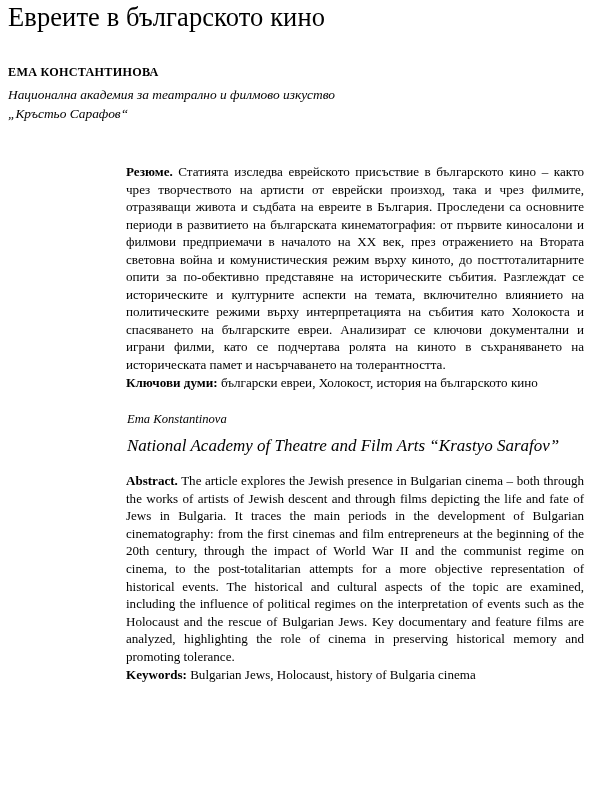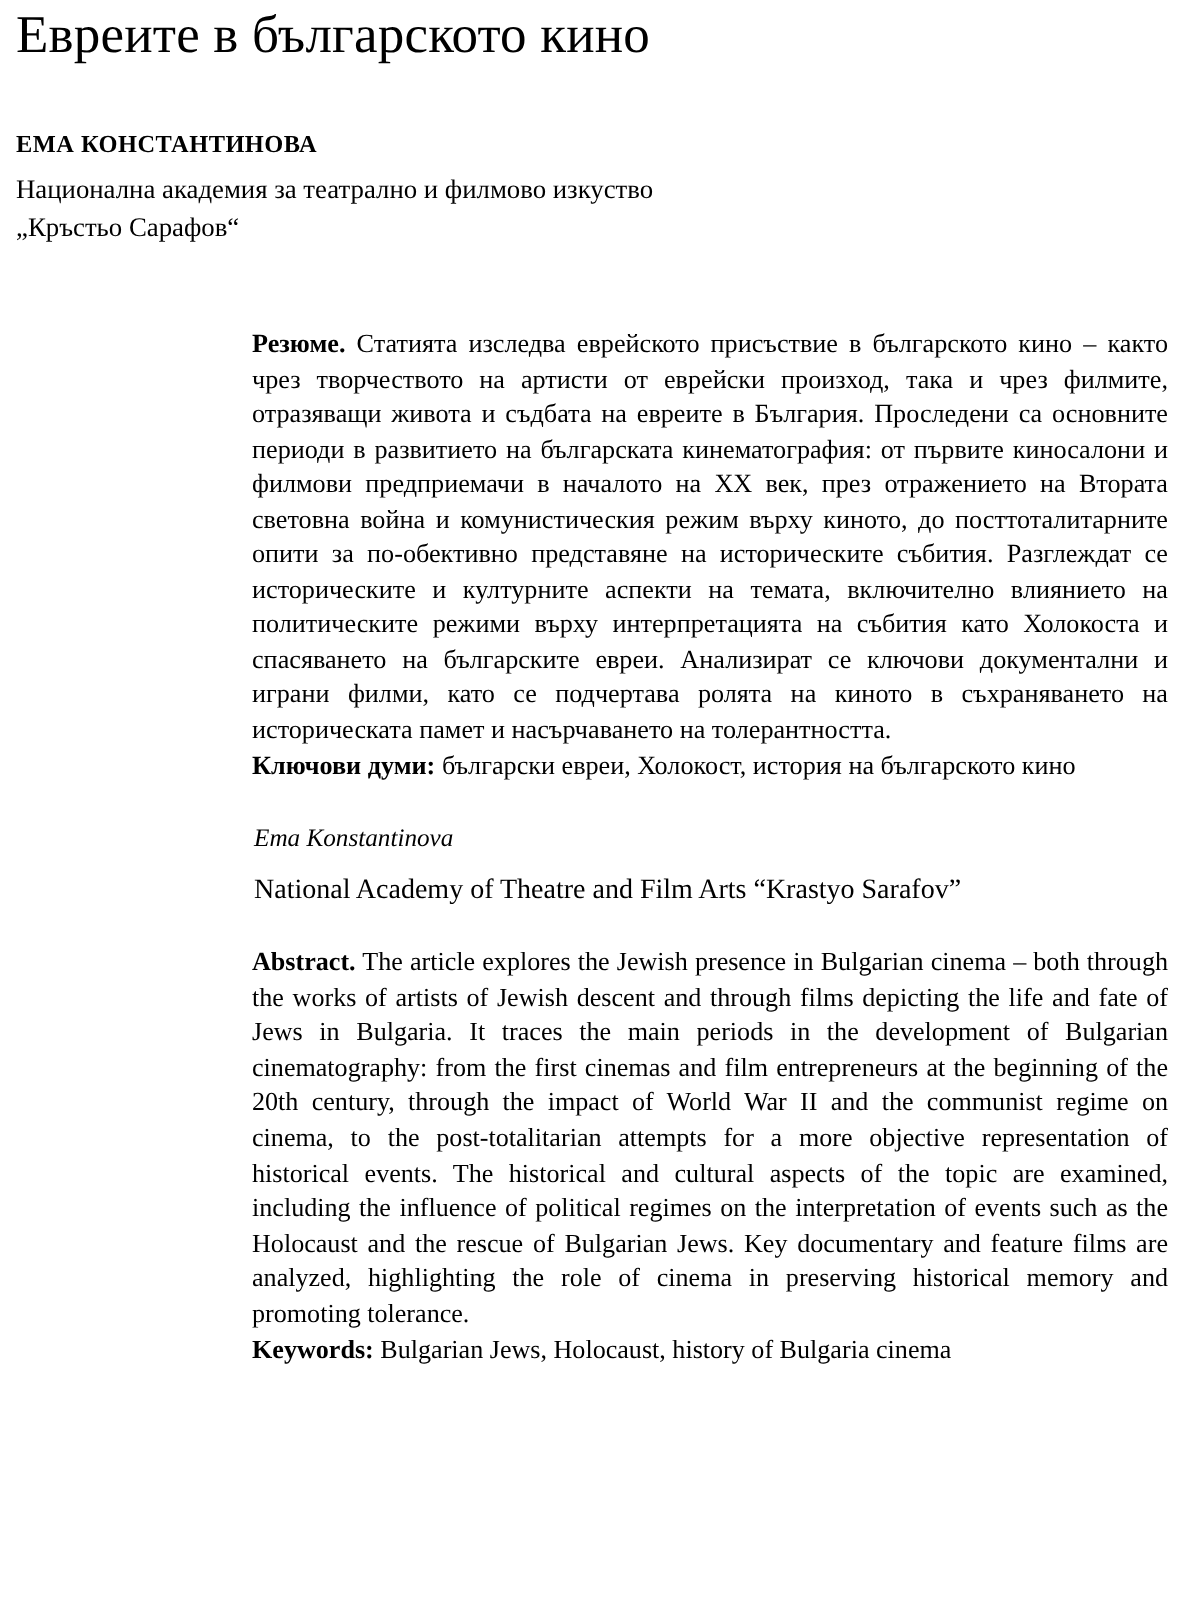--- a/index.html
+++ b/index.html
@@ -52,20 +52,21 @@
   .author-name {
     font-size: 12.2px;
     font-weight: 700;
     line-height: 16px;
     letter-spacing: 0.25px;
     margin: 0 0 5px 0;
   }
 
   .affiliation {
     font-size: 13.4px;
+    font-style: italic;
     font-weight: 400;
     line-height: 19px;
     margin: 0;
   }
   .affiliation .aff-line { display: block; }
 
   
   .abstract-column {
     position: absolute;
     left: 126px;
@@ -105,21 +106,22 @@
   }
 
   .en-author {
     font-size: 12.6px;
     font-style: italic;
     line-height: 17px;
     margin: 20px 0 0 1px;
   }
 
   .en-affiliation {
-    font-size: 14px;
+    font-size: 17px;
+    font-style: italic;
     line-height: 17px;
     margin: 9px 0 0 1px;
   }
 
   .en-abstract {
     margin-top: 18px;
   }
 
   .en-abstract .para,
   .en-abstract .keywords {

